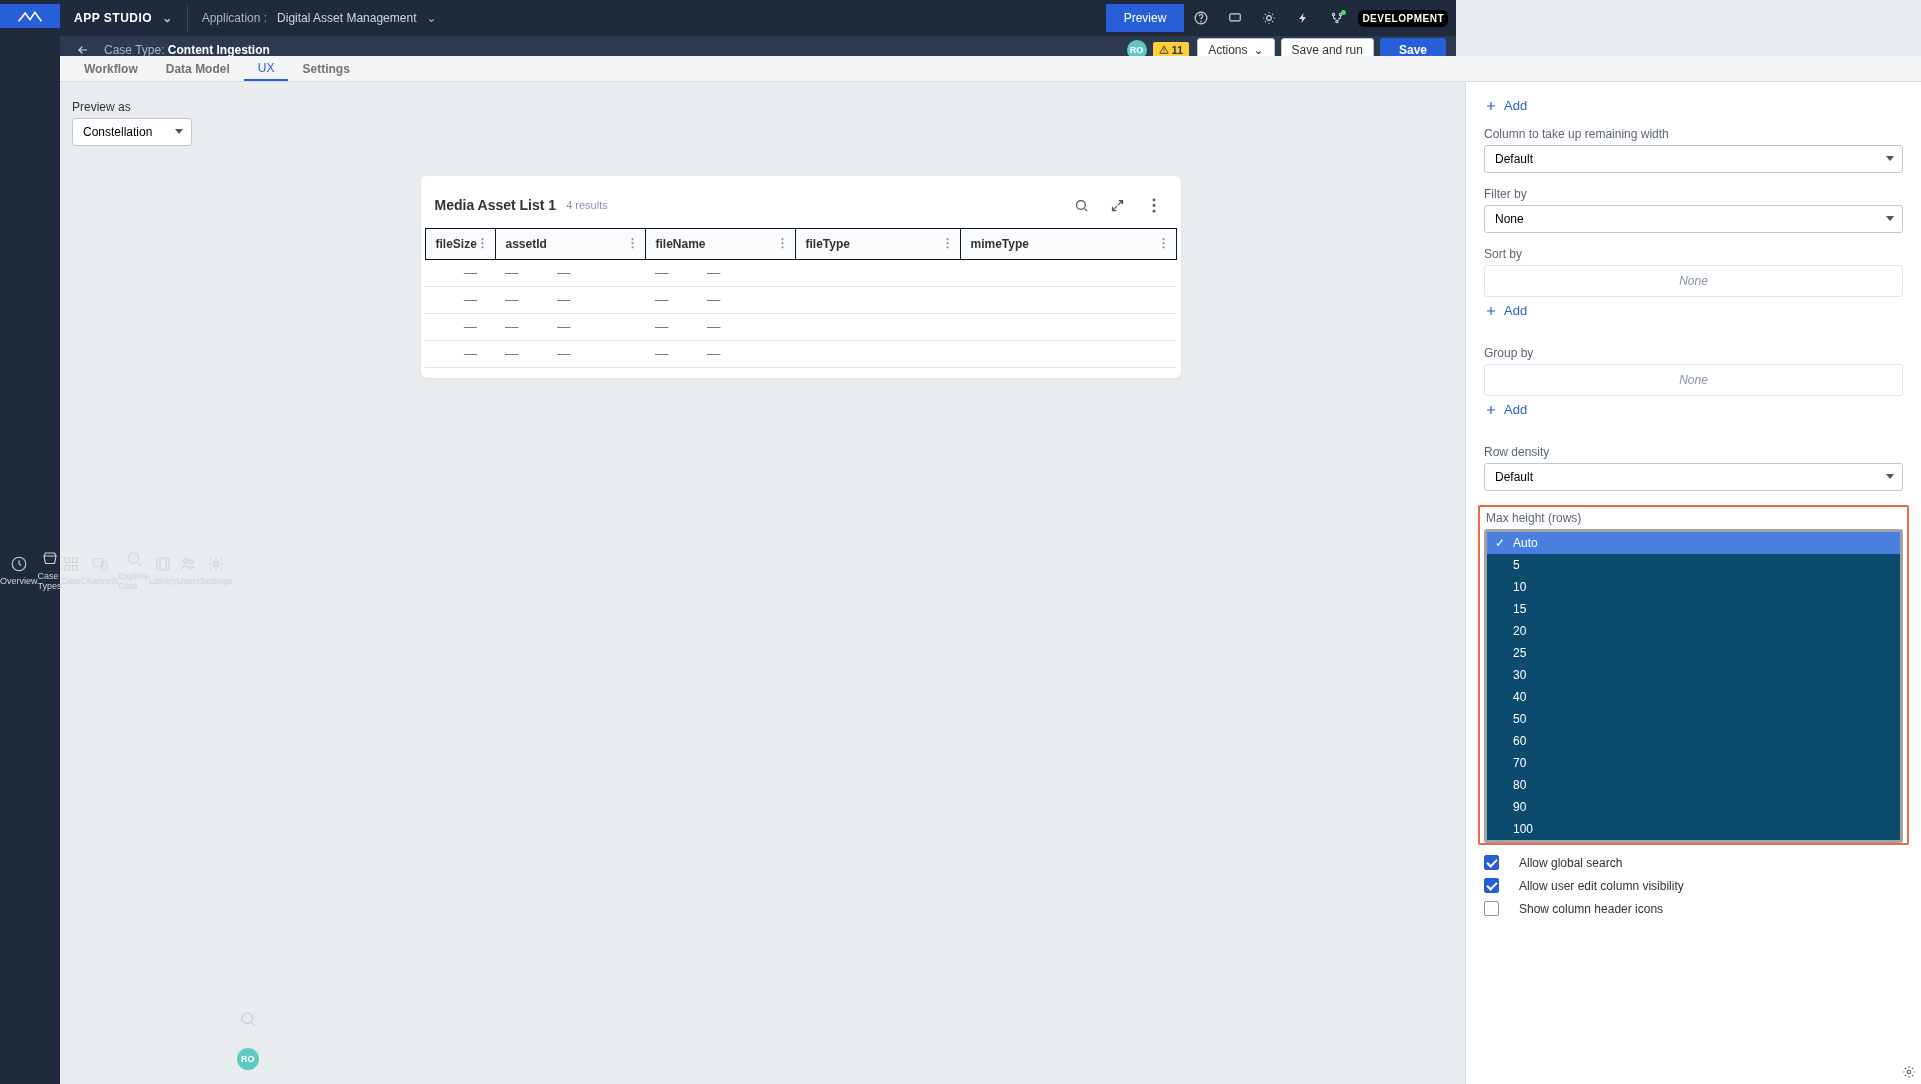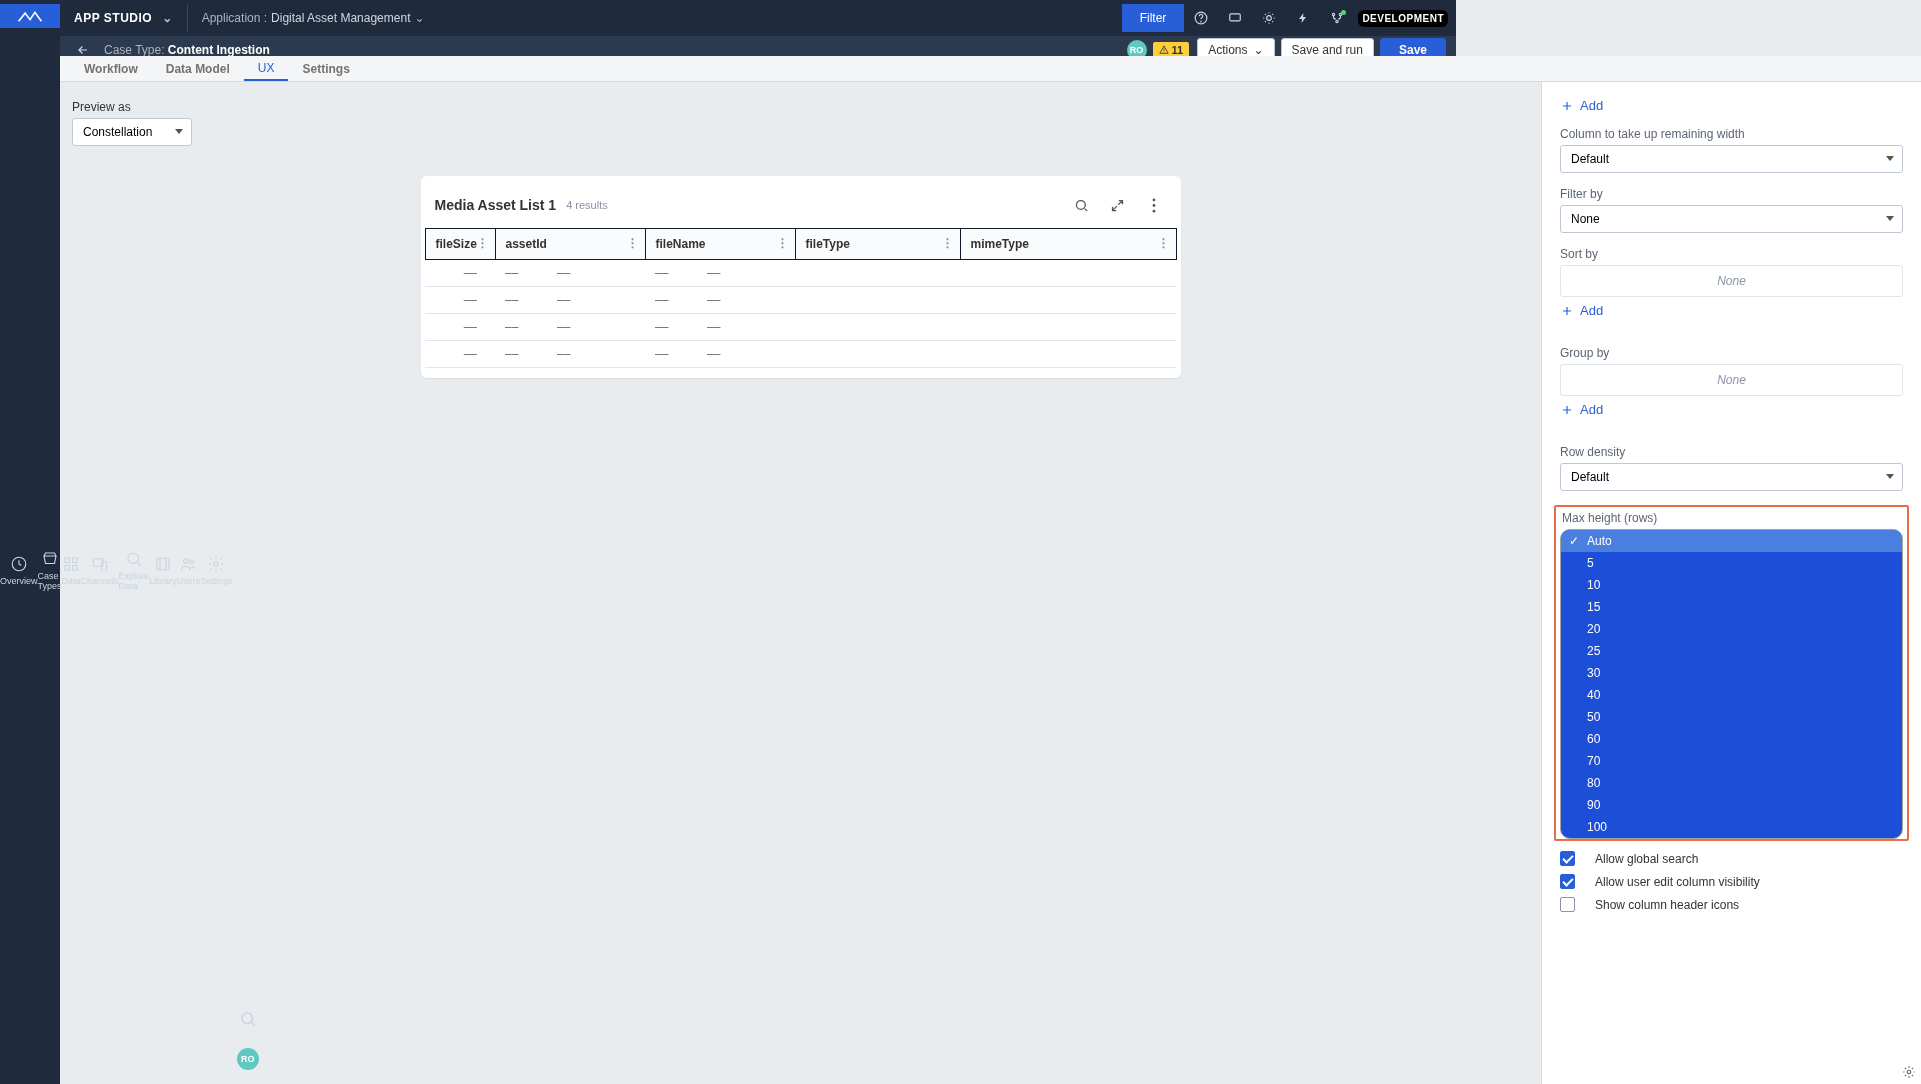--- a/index.html
+++ b/index.html
@@ -5,21 +5,21 @@
   * { box-sizing: border-box; margin: 0; padding: 0; }
   body { font-family: -apple-system, BlinkMacSystemFont, "Segoe UI", Arial, sans-serif; font-size: 13px; color: #333; background: #e8ecef; overflow: hidden; width: 1456px; height: 822px; }
 
   
   .topbar { height: 36px; background: #1f2b3c; color: #fff; display: flex; align-items: center; font-size: 12px; }
   .logo { width: 60px; height: 28px; background: #295ed9; display: flex; align-items: center; justify-content: center; }
   .logo svg { width: 26px; height: 18px; }
   .app-studio { padding: 0 14px; font-weight: 600; letter-spacing: 0.5px; display: flex; align-items: center; gap: 10px; }
   .app-studio .chev { opacity: .7; }
   .vline { width: 1px; height: 28px; background: #3a4558; }
-  .app-label { padding: 0 14px; color: #aab3c2; display: flex; align-items: flex-end; gap: 4px; }
+  .app-label { padding: 0 14px; color: #aab3c2; display: flex; align-items: flex-end; gap: 10px; }
   .app-label .name { color: #cfd6e2; }
   .top-spacer { flex: 1; }
   .preview-btn { background: #295ed9; color: #fff; height: 28px; padding: 0 18px; display: flex; align-items: center; border: none; cursor: pointer; font-size: 12px; }
   .top-icon { width: 34px; height: 28px; display: flex; align-items: center; justify-content: center; color: #cfd6e2; cursor: pointer; }
   .top-icon.dot::after { content: ''; position: absolute; width: 5px; height: 5px; background: #4bd964; border-radius: 50%; margin-left: 12px; margin-top: -12px; }
   .env-badge { background: #000; color: #fff; padding: 3px 4px; font-size: 10px; font-weight: 700; letter-spacing: .5px; margin: 0 8px 0 4px; border-radius: 6px; }
 
   
   .casebar { height: 28px; background: #2c3a4f; color: #fff; display: flex; align-items: center; padding: 0 10px 0 68px; font-size: 12px; position: relative; }
   .casebar .back { position: absolute; left: 70px; width: 26px; height: 26px; display: flex; align-items: center; justify-content: center; cursor: pointer; color: #cfd6e2; }
@@ -58,29 +58,29 @@
   .card-icn { width: 26px; height: 26px; display: flex; align-items: center; justify-content: center; cursor: pointer; color: #555; }
   table { width: calc(100% - 8px); margin: 0 4px; border-collapse: collapse; font-size: 12px; }
   thead th { text-align: left; font-weight: 600; padding: 8px 10px; border: 1px solid #0f172a; background: #fafbfc; position: relative; }
   thead th .colmenu { position: absolute; right: 6px; top: 7px; cursor: pointer; color: #888; }
   tbody td { padding: 6px 10px; border-bottom: 1px solid #e1e5eb; color: #666; }
   tbody td:first-child { text-align: right; padding-right: 18px; }
   tbody td.split { position: relative; }
   tbody td.split span { display: inline-block; width: 40%; }
 
   
-  .panel { position: absolute; top: 82px; right: 0; bottom: 0; width: 380px; background: #fff; border-left: 1px solid #d6dae1; overflow: auto; padding: 10px 18px 20px; }
+  .panel { position: absolute; top: 82px; right: 0; bottom: 0; width: 456px; background: #fff; border-left: 1px solid #d6dae1; overflow: auto; padding: 10px 18px 20px; }
   .add-link { color: #295ed9; cursor: pointer; display: inline-flex; align-items: center; gap: 6px; font-size: 13px; margin: 6px 0 14px; }
   .add-link .plus { width: 14px; height: 14px; }
   .plabel { font-size: 12px; color: #5b6676; margin-bottom: 4px; display: block; }
   .pfield { margin-bottom: 14px; }
   .pfield .select-wrap select { width: 100%; }
   .none-box { border: 1px solid #e1e5eb; border-radius: 3px; padding: 8px; text-align: center; font-style: italic; color: #8a94a6; font-size: 12px; }
   .pfield.highlight { outline: 2px solid #e86b4a; outline-offset: -2px; padding: 6px 6px 2px; margin: 0 -6px 10px; border-radius: 2px; }
-  .dropdown-open { border: 1px solid #a3a3a3; border-radius: 10px; background: #1d4ed8; overflow: hidden; }
+  .dropdown-open { border: 3px solid #a3a3a3; border-radius: 3px; background: #0c4a6e; overflow: hidden; }
   .dropdown-open .opt { padding: 4px 12px 4px 26px; color: #fff; font-size: 12px; cursor: pointer; position: relative; }
   .dropdown-open .opt.sel { background: #4a7fe0; }
   .dropdown-open .opt.sel::before { content: '✓'; position: absolute; left: 8px; }
   .chk { display: flex; align-items: center; gap: 20px; margin: 8px 0; font-size: 12px; cursor: pointer; }
   .chk .box { width: 15px; height: 15px; border: 1.5px solid #8a94a6; border-radius: 2px; display: flex; align-items: center; justify-content: center; }
   .chk .box.on { background: #295ed9; border-color: #295ed9; }
   .chk .box.on::after { content: ''; width: 4px; height: 8px; border: solid #fff; border-width: 0 2px 2px 0; transform: rotate(45deg); margin-top: -2px; }
 
   
   .br-gear { position: absolute; right: 2px; bottom: 2px; width: 20px; height: 20px; display: flex; align-items: center; justify-content: center; color: #666; cursor: pointer; z-index: 50; }
@@ -100,21 +100,21 @@
     <span>APP STUDIO</span>
     <span class="chev">⌄</span>
   </div>
   <div class="vline"></div>
   <div class="app-label">
     <span>Application :</span>
     <span class="name">Digital Asset Management</span>
     <span>⌄</span>
   </div>
   <div class="top-spacer"></div>
-  <button class="preview-btn">Filter</button>
+  <button class="preview-btn">Preview</button>
   <div class="top-icon">
       <svg width="14" height="14" viewBox="0 0 24 24" fill="none" stroke="currentColor" stroke-width="2">
         <circle cx="12" cy="12" r="10"></circle>
         <path d="M9 9a3 3 0 115 2c-1 1-2 1-2 3"></path>
         <circle cx="12" cy="18" r=".5" fill="currentColor"></circle>
       </svg>
     </div>
   <div class="top-icon">
       <svg width="14" height="14" viewBox="0 0 24 24" fill="none" stroke="currentColor" stroke-width="2">
         <rect x="3" y="5" width="18" height="12" rx="2"></rect>

